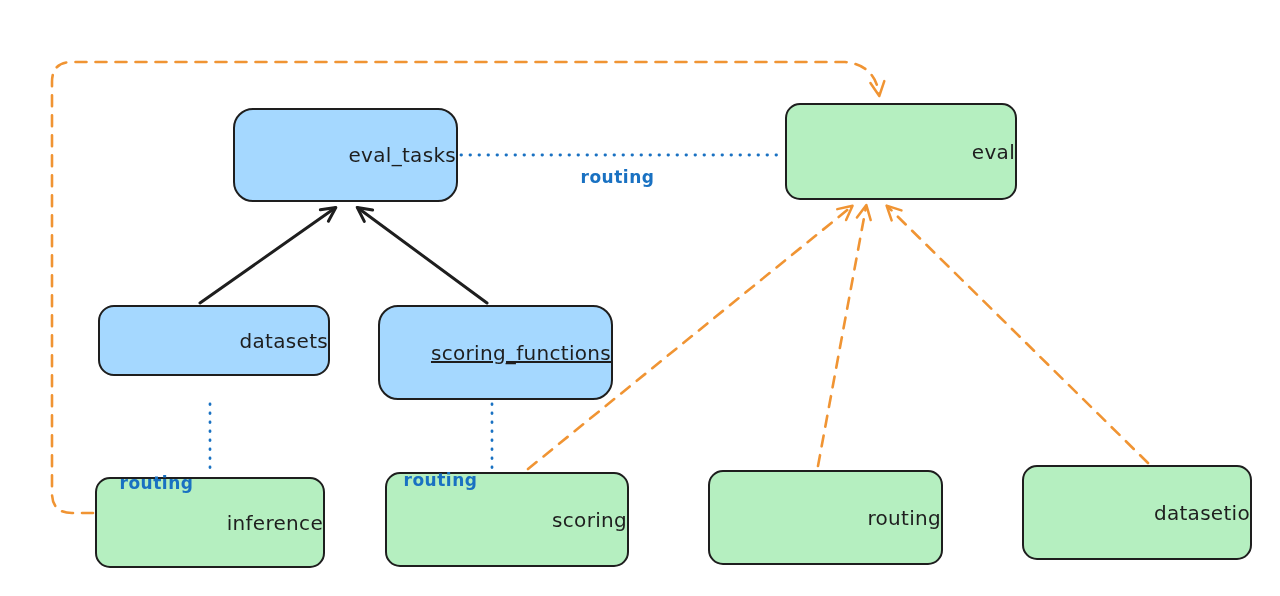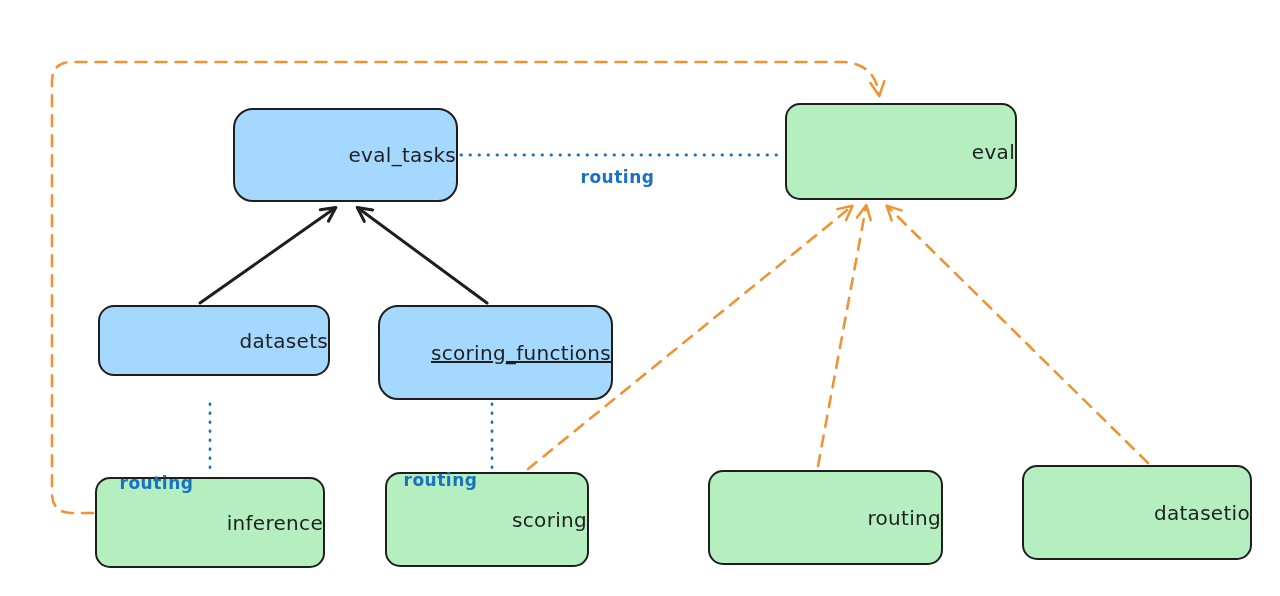--- a/index.html
+++ b/index.html
@@ -71,21 +71,21 @@
   </div>
 
   <div class="node blue" style="left:378px;top:305px;width:235px;height:95px;text-decoration:underline;">
     <span>scoring_functions</span>
   </div>
 
   <div class="node green" style="left:95px;top:477px;width:230px;height:91px;">
     <span>inference</span>
   </div>
 
-  <div class="node green" style="left:385px;top:472px;width:204px;height:95px;">
+  <div class="node green" style="left:385px;top:472px;width:244px;height:95px;">
     <span>scoring</span>
   </div>
 
   <div class="node green" style="left:708px;top:470px;width:235px;height:95px;">
     <span>routing</span>
   </div>
 
   <div class="node green" style="left:1022px;top:465px;width:230px;height:95px;">
     <span>datasetio</span>
   </div>

